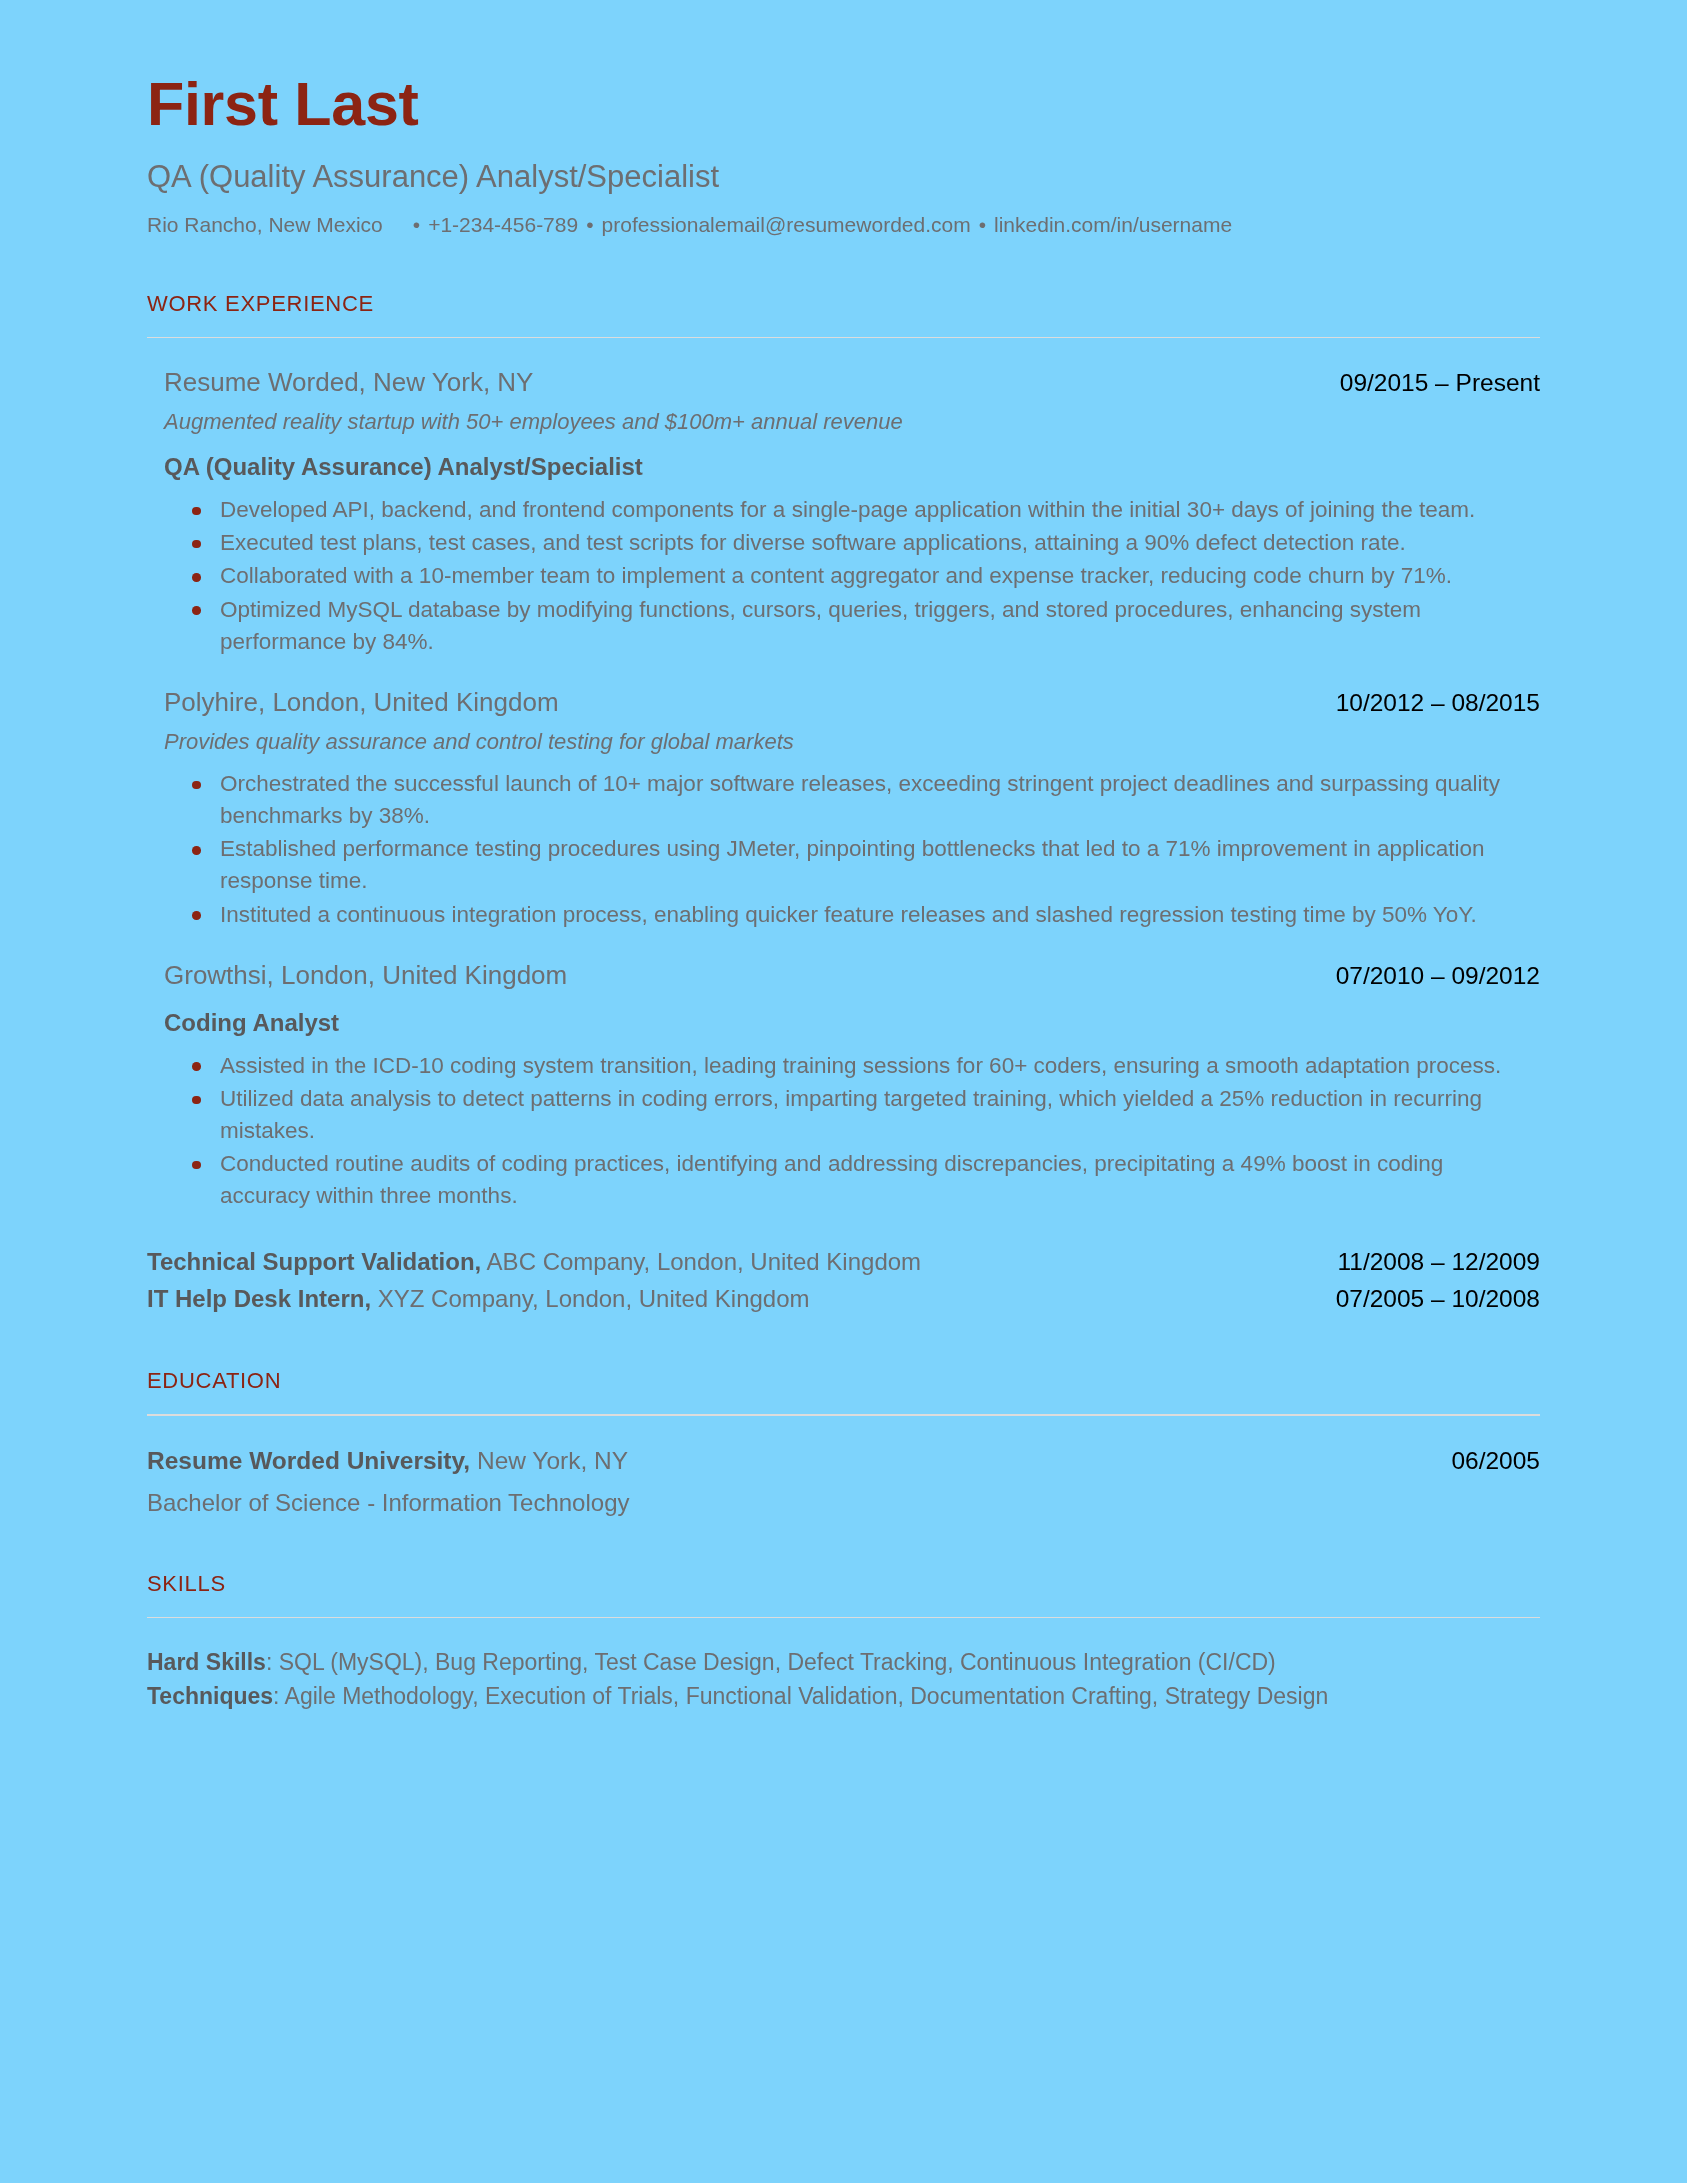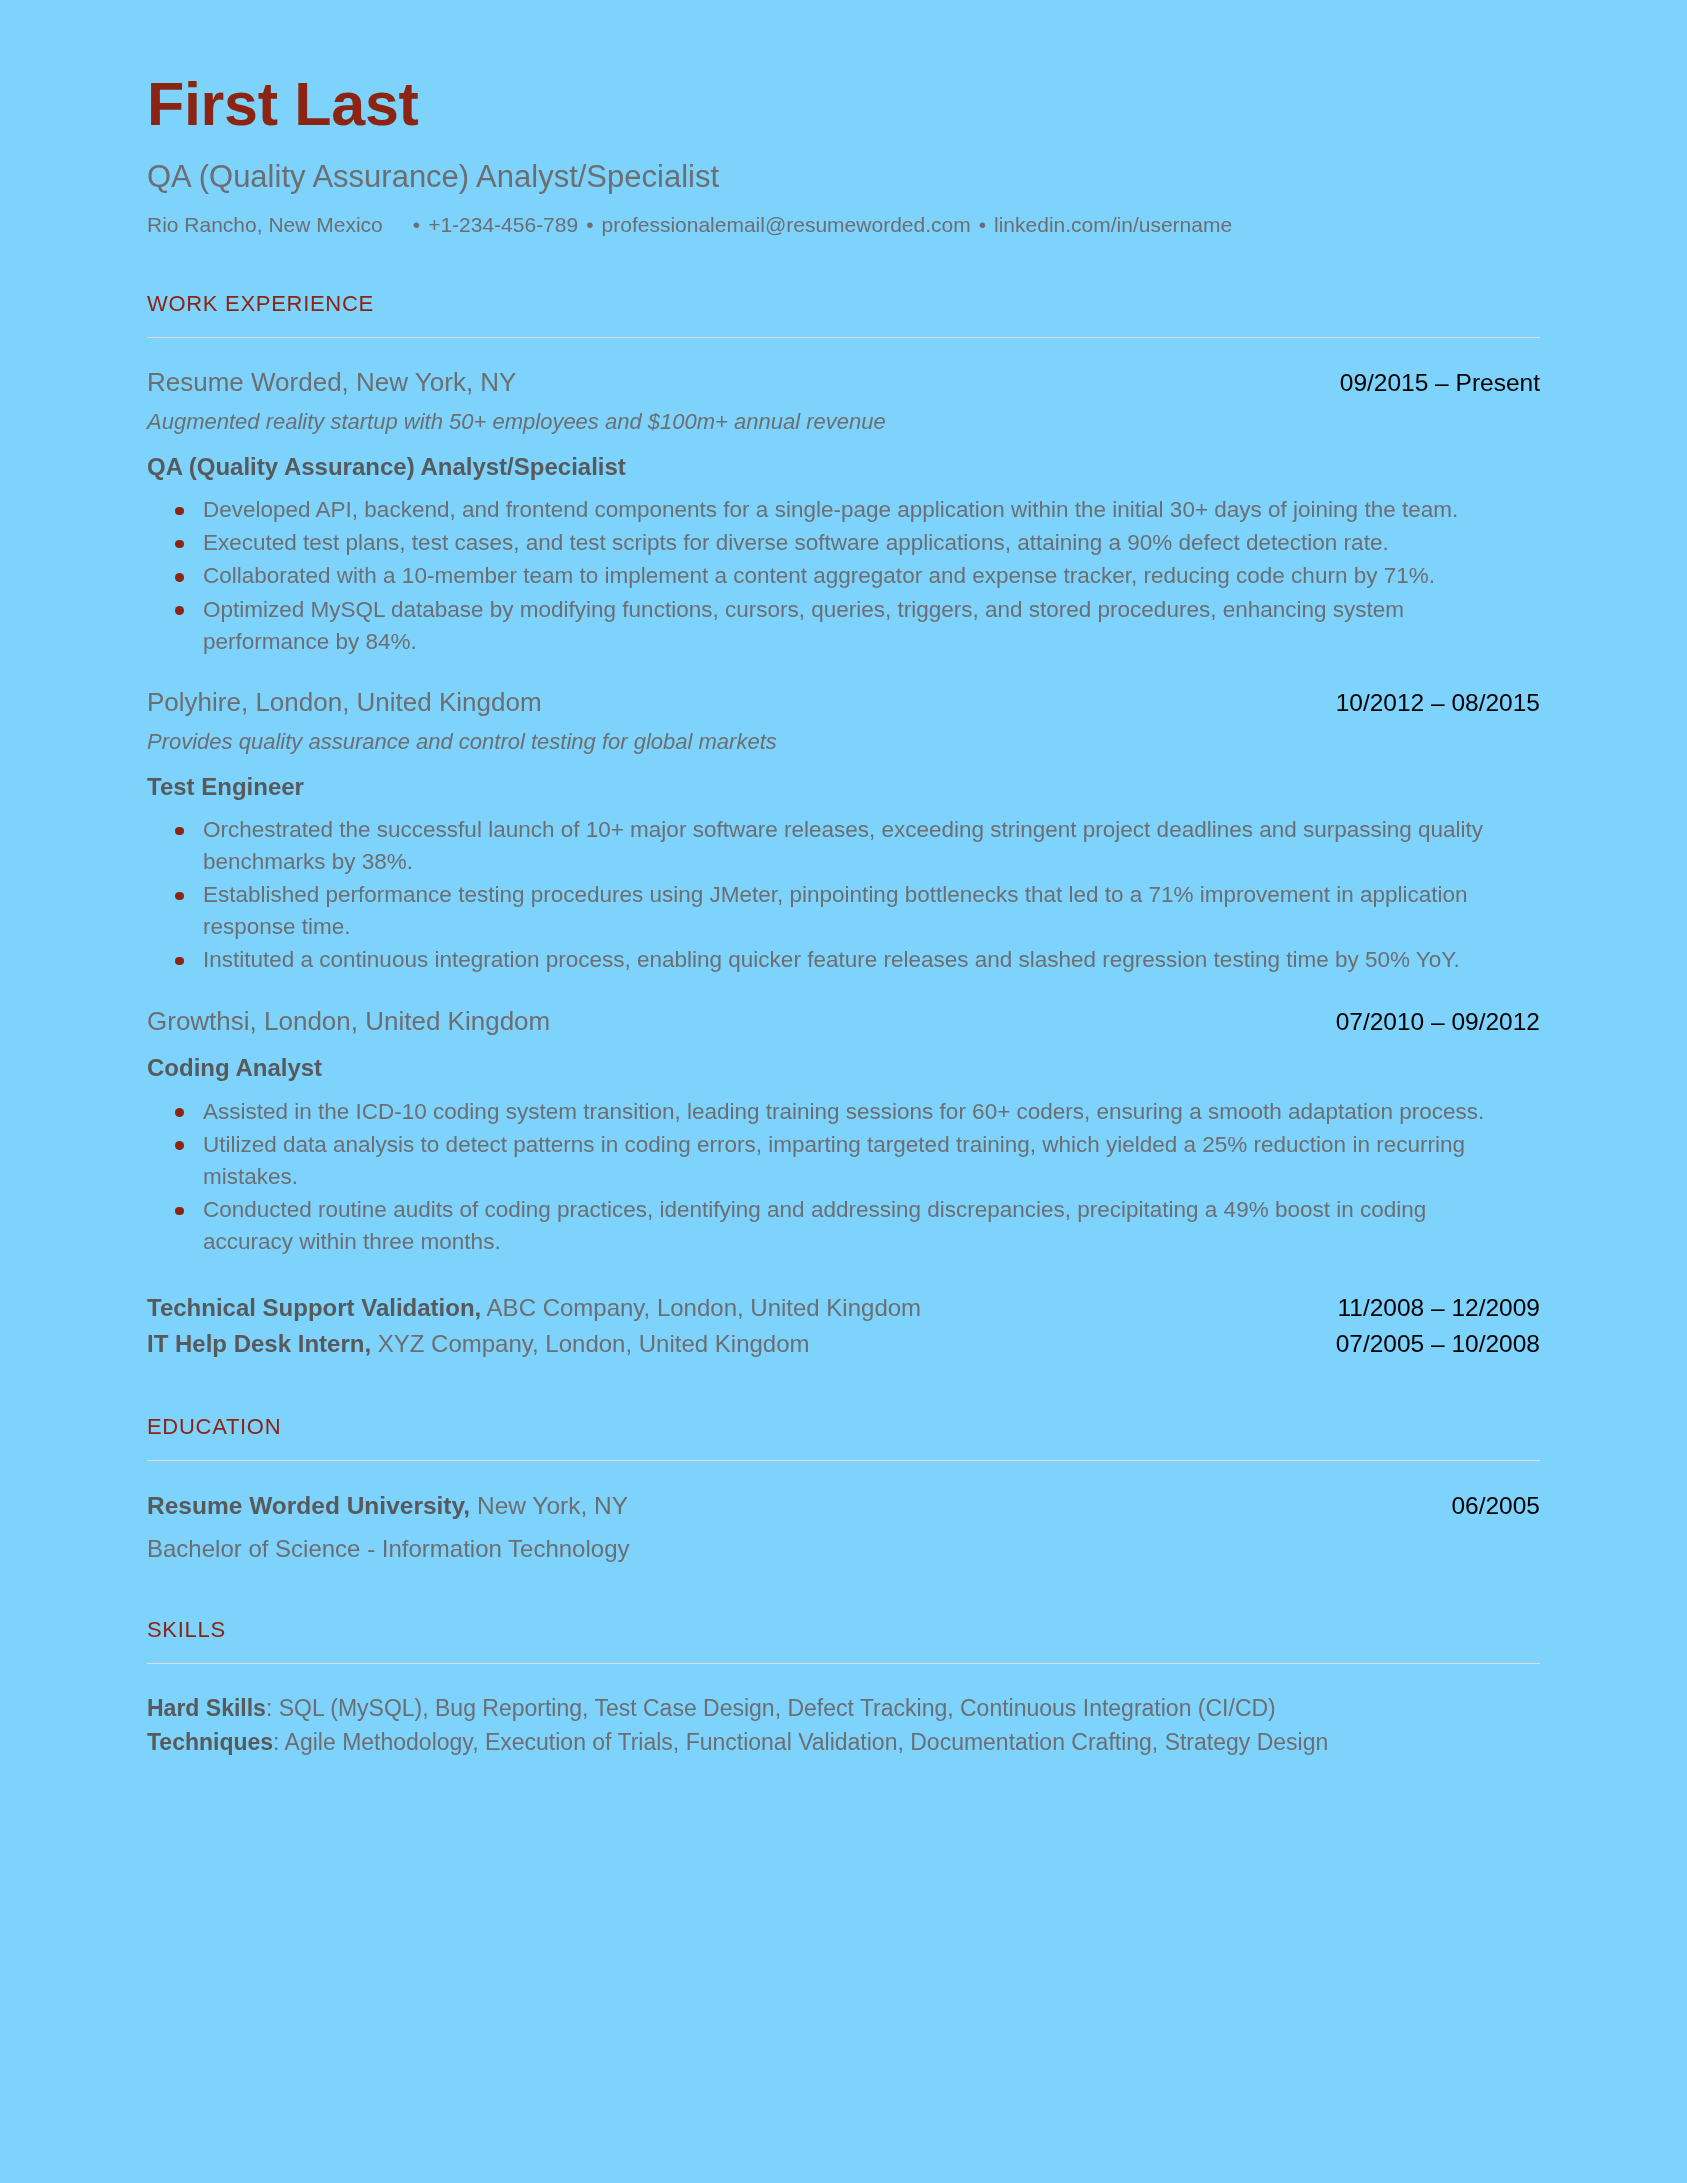--- a/index.html
+++ b/index.html
@@ -67,21 +67,21 @@
     margin-top: 53px;
   }
   .rule {
     height: 1.3px;
     background: #dcdcdc;
     margin-top: 20px;
     width: 100%;
   }
 
   
-  .job { margin-top: 29px; }
+  .job { margin-top: 29px; margin-left: 17px; }
   .job.first { margin-top: 28px; }
 
   .job-row {
     display: flex;
     align-items: baseline;
     justify-content: space-between;
     width: 100%;
   }
   .company {
     font-size: 26px;
@@ -209,21 +209,20 @@
           <li><span class="dot"></span><span>Optimized MySQL database by modifying functions, cursors, queries, triggers, and stored procedures, enhancing system performance by 84%.</span></li>
         </ul>
       </div>
 
       <div class="job">
         <div class="job-row">
           <div class="company">Polyhire, London, United Kingdom</div>
           <div class="dates">10/2012 – 08/2015</div>
         </div>
         <div class="tagline">Provides quality assurance and control testing for global markets</div>
-        <div class="role-title">Test Engineer</div>
         <ul class="bullets">
           <li><span class="dot"></span><span>Orchestrated the successful launch of 10+ major software releases, exceeding stringent project deadlines and surpassing quality benchmarks by 38%.</span></li>
           <li><span class="dot"></span><span>Established performance testing procedures using JMeter, pinpointing bottlenecks that led to a 71% improvement in application response time.</span></li>
           <li><span class="dot"></span><span>Instituted a continuous integration process, enabling quicker feature releases and slashed regression testing time by 50% YoY.</span></li>
         </ul>
       </div>
 
       <div class="job">
         <div class="job-row">
           <div class="company">Growthsi, London, United Kingdom</div>

